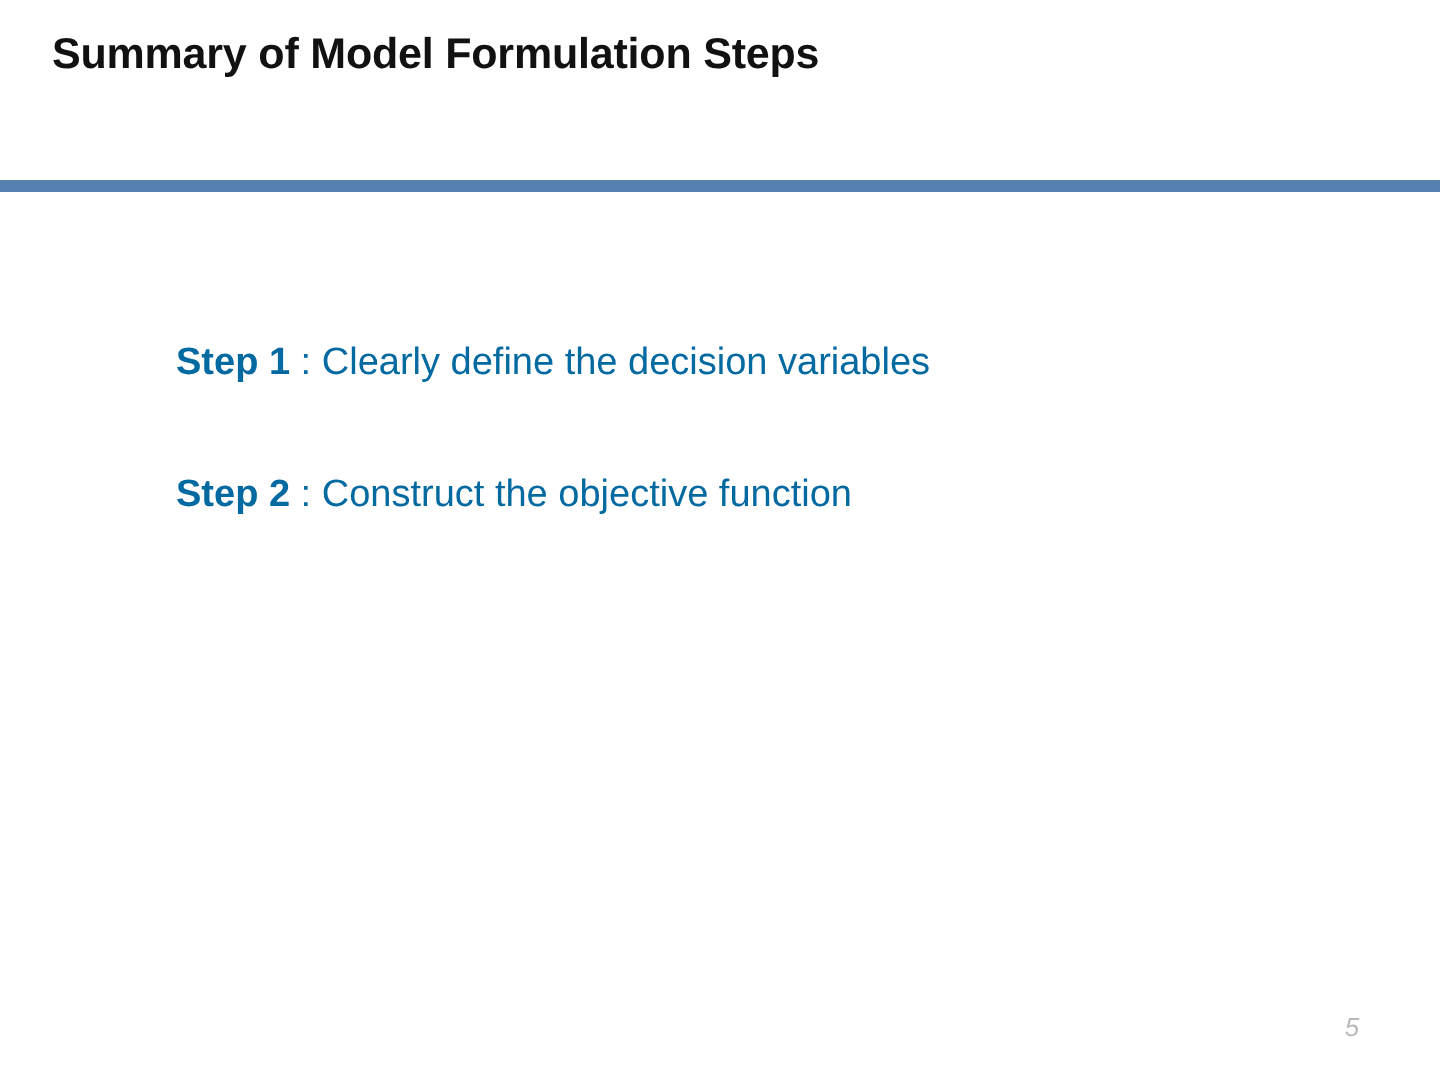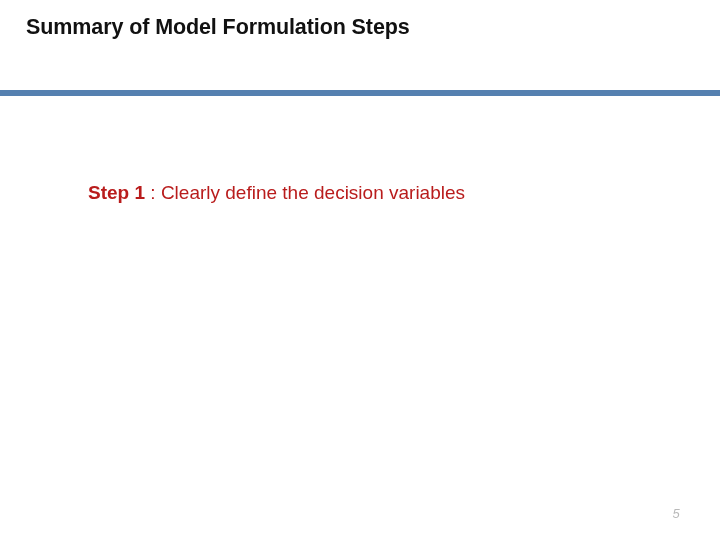--- a/index.html
+++ b/index.html
@@ -48,23 +48,23 @@
 
   
   #steps-list {
     position: absolute;
     left: 88px;
     top: 170px;
     width: 600px;
   }
   .step-line {
     font-size: 19px;
-    color: #b91c1c;
+    color: #0369a1;
     line-height: 24px;
-    margin: 11px 0 42px 0;
+    margin: 0 0 42px 0;
     white-space: nowrap;
   }
   .step-line:last-child {
     margin-bottom: 0;
   }
   .step-label {
     font-weight: bold;
   }
   .step-sep {
     font-weight: normal;
@@ -94,19 +94,22 @@
   <div id="slide-title">Summary of Model Formulation Steps</div>
 
   <div id="title-divider"></div>
 
   <div id="steps-list">
 
     <div class="step-line">
       <span class="step-label">Step 1</span><span class="step-sep"> : </span><span class="step-text">Clearly define the decision variables</span>
     </div>
 
+    <div class="step-line">
+      <span class="step-label">Step 2</span><span class="step-sep"> : </span><span class="step-text">Construct the objective function</span>
+    </div>
 
 
   </div>
 
   <div id="page-number">5</div>
 
 </div>
 
 </body></html>

